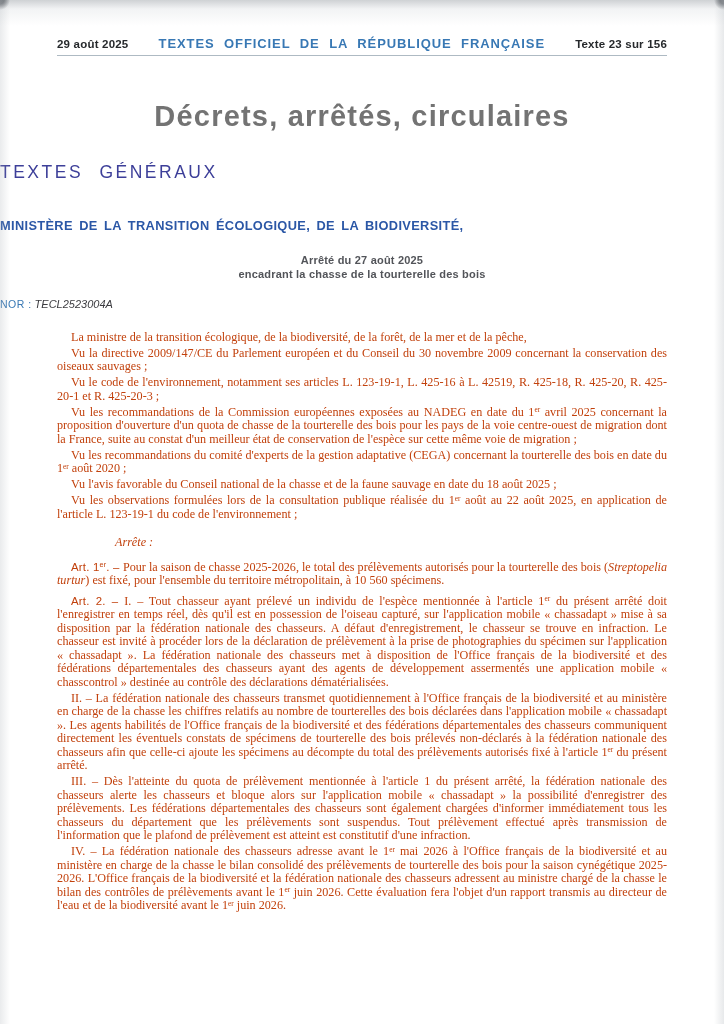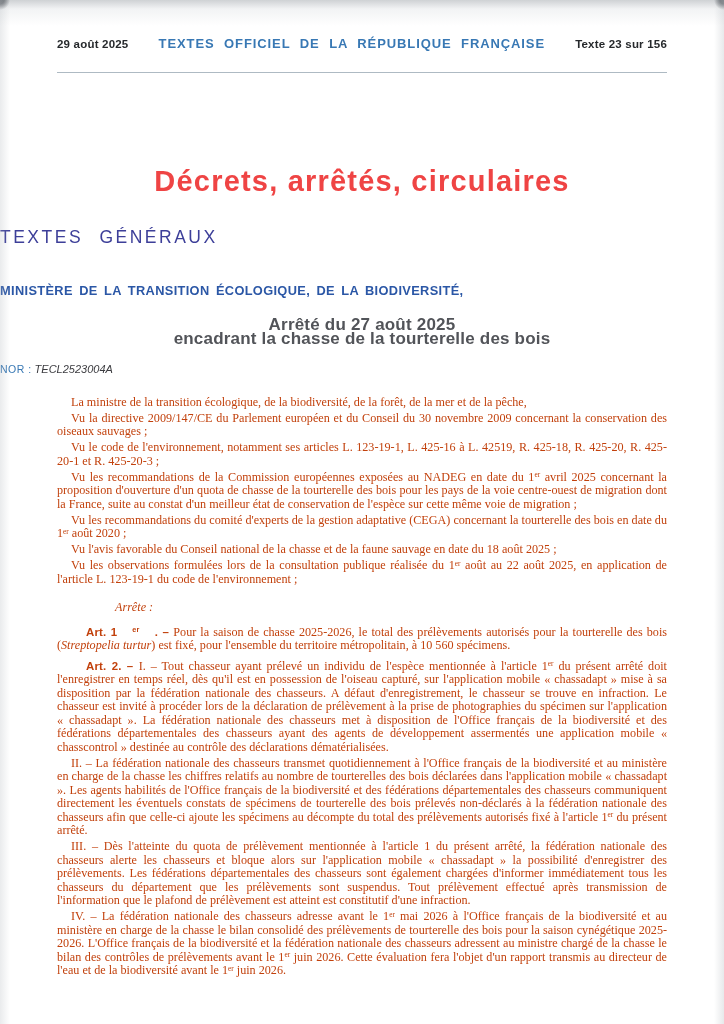--- a/index.html
+++ b/index.html
@@ -28,45 +28,45 @@
   .scan-right {
     position: absolute; top: 0; right: 0; bottom: 0; width: 10px;
     background: linear-gradient(to left, rgba(170,176,182,.28), rgba(255,255,255,0));
     pointer-events: none;
   }
   .jo-header {
     margin: 36px 57px 12px 57px;
     display: flex;
     align-items: baseline;
     justify-content: space-between;
-    padding-bottom: 21px;
+    padding-bottom: 4px;
     border-bottom: 1.5px solid #aebac3;
     font-family: "Liberation Sans", sans-serif;
   }
   .jo-date, .jo-ref {
     font-size: 11.5px;
     font-weight: 700;
     color: #26292c;
     letter-spacing: .2px;
   }
   .jo-title {
     font-size: 13px;
     font-weight: 700;
     color: #3878b4;
     letter-spacing: .9px;
     word-spacing: 5px;
   }
   .doc-title {
-    margin: 92px 0 0 0;
+    margin: 44px 0 0 0;
     text-align: center;
     font-family: "Liberation Sans", sans-serif;
     font-size: 29px;
     font-weight: 700;
     letter-spacing: 1.2px;
-    color: #ef4444;
+    color: #737373;
   }
   .doc-subtitle {
     margin: 29px 0 0 0;
     text-align: left;
     font-family: "Liberation Sans", sans-serif;
     font-size: 17.5px;
     font-weight: 400;
     letter-spacing: 2.5px;
     word-spacing: 9px;
     color: #3d3f99;
@@ -79,21 +79,21 @@
     font-weight: 700;
     letter-spacing: .35px;
     word-spacing: 2.5px;
     line-height: 15.5px;
     color: #2b57a6;
   }
   .act-title {
     margin: 19px 0 0 0;
     text-align: center;
     font-family: "Liberation Sans", sans-serif;
-    font-size: 17px;
+    font-size: 11px;
     font-weight: 700;
     line-height: 14.5px;
     color: #525459;
     letter-spacing: .2px;
   }
   .nor {
     margin: 16px 0 0 0;
     font-family: "Liberation Sans", sans-serif;
     font-size: 10.5px;
   }
@@ -110,21 +110,21 @@
     margin: 0 0 2.5px 0;
     text-indent: 14px;
   }
   .body-text p.p-arrete {
     text-indent: 0;
     margin: 15px 0 11px 58px;
     text-align: left;
     font-style: italic;
   }
   .body-text p.p-art { margin-top: 7px; }
-  .run-b { font-weight: 700; margin-left: 15px; }
+  .run-b { font-weight: 400; }
   .run-i { font-style: italic; }
   .run-sans { font-family: "Liberation Sans", sans-serif; font-size: 11.4px; letter-spacing: .2px; }
   sup.run-sup { font-size: .6em; line-height: 0; vertical-align: baseline; position: relative; top: -.45em; }
 </style>
 </head>
 <body>
 
 <div class="page">
   <div class="scan-top"></div>
   <div class="scan-left"></div>

